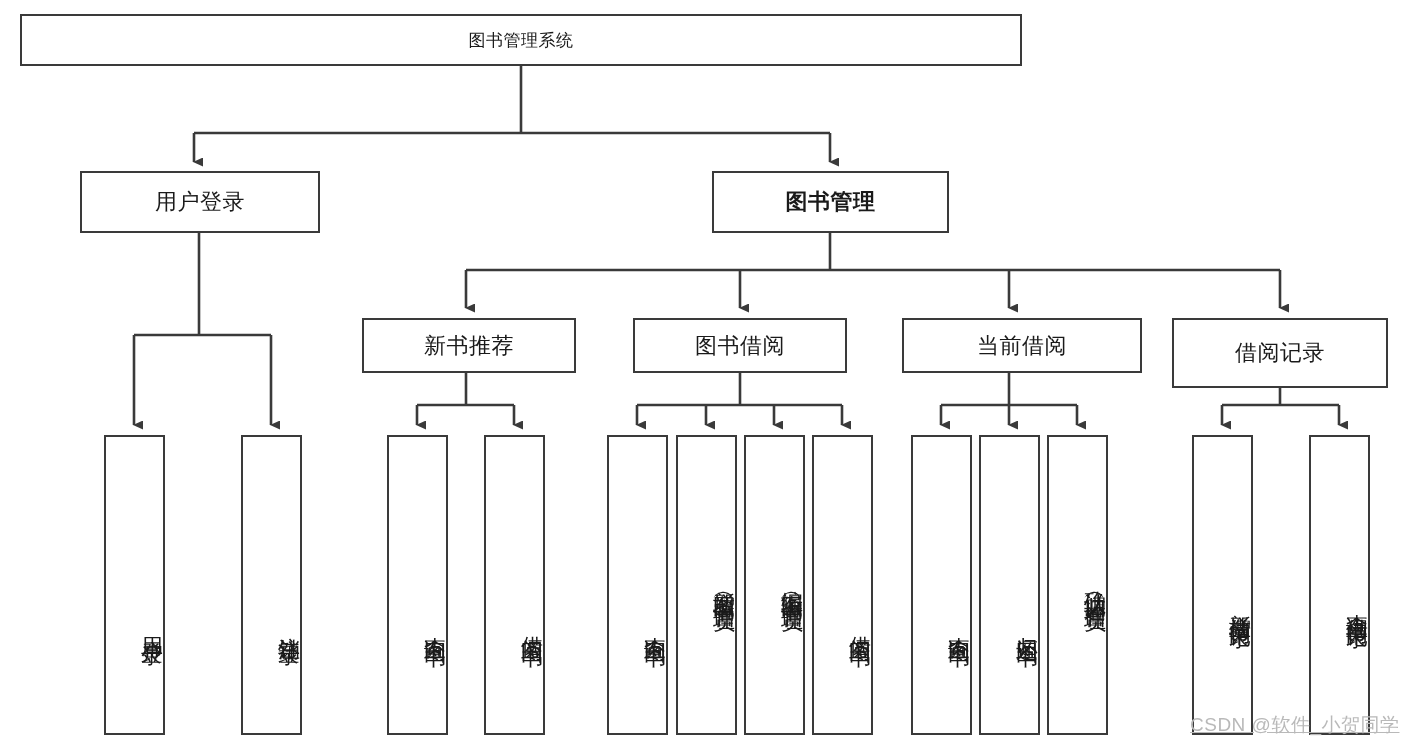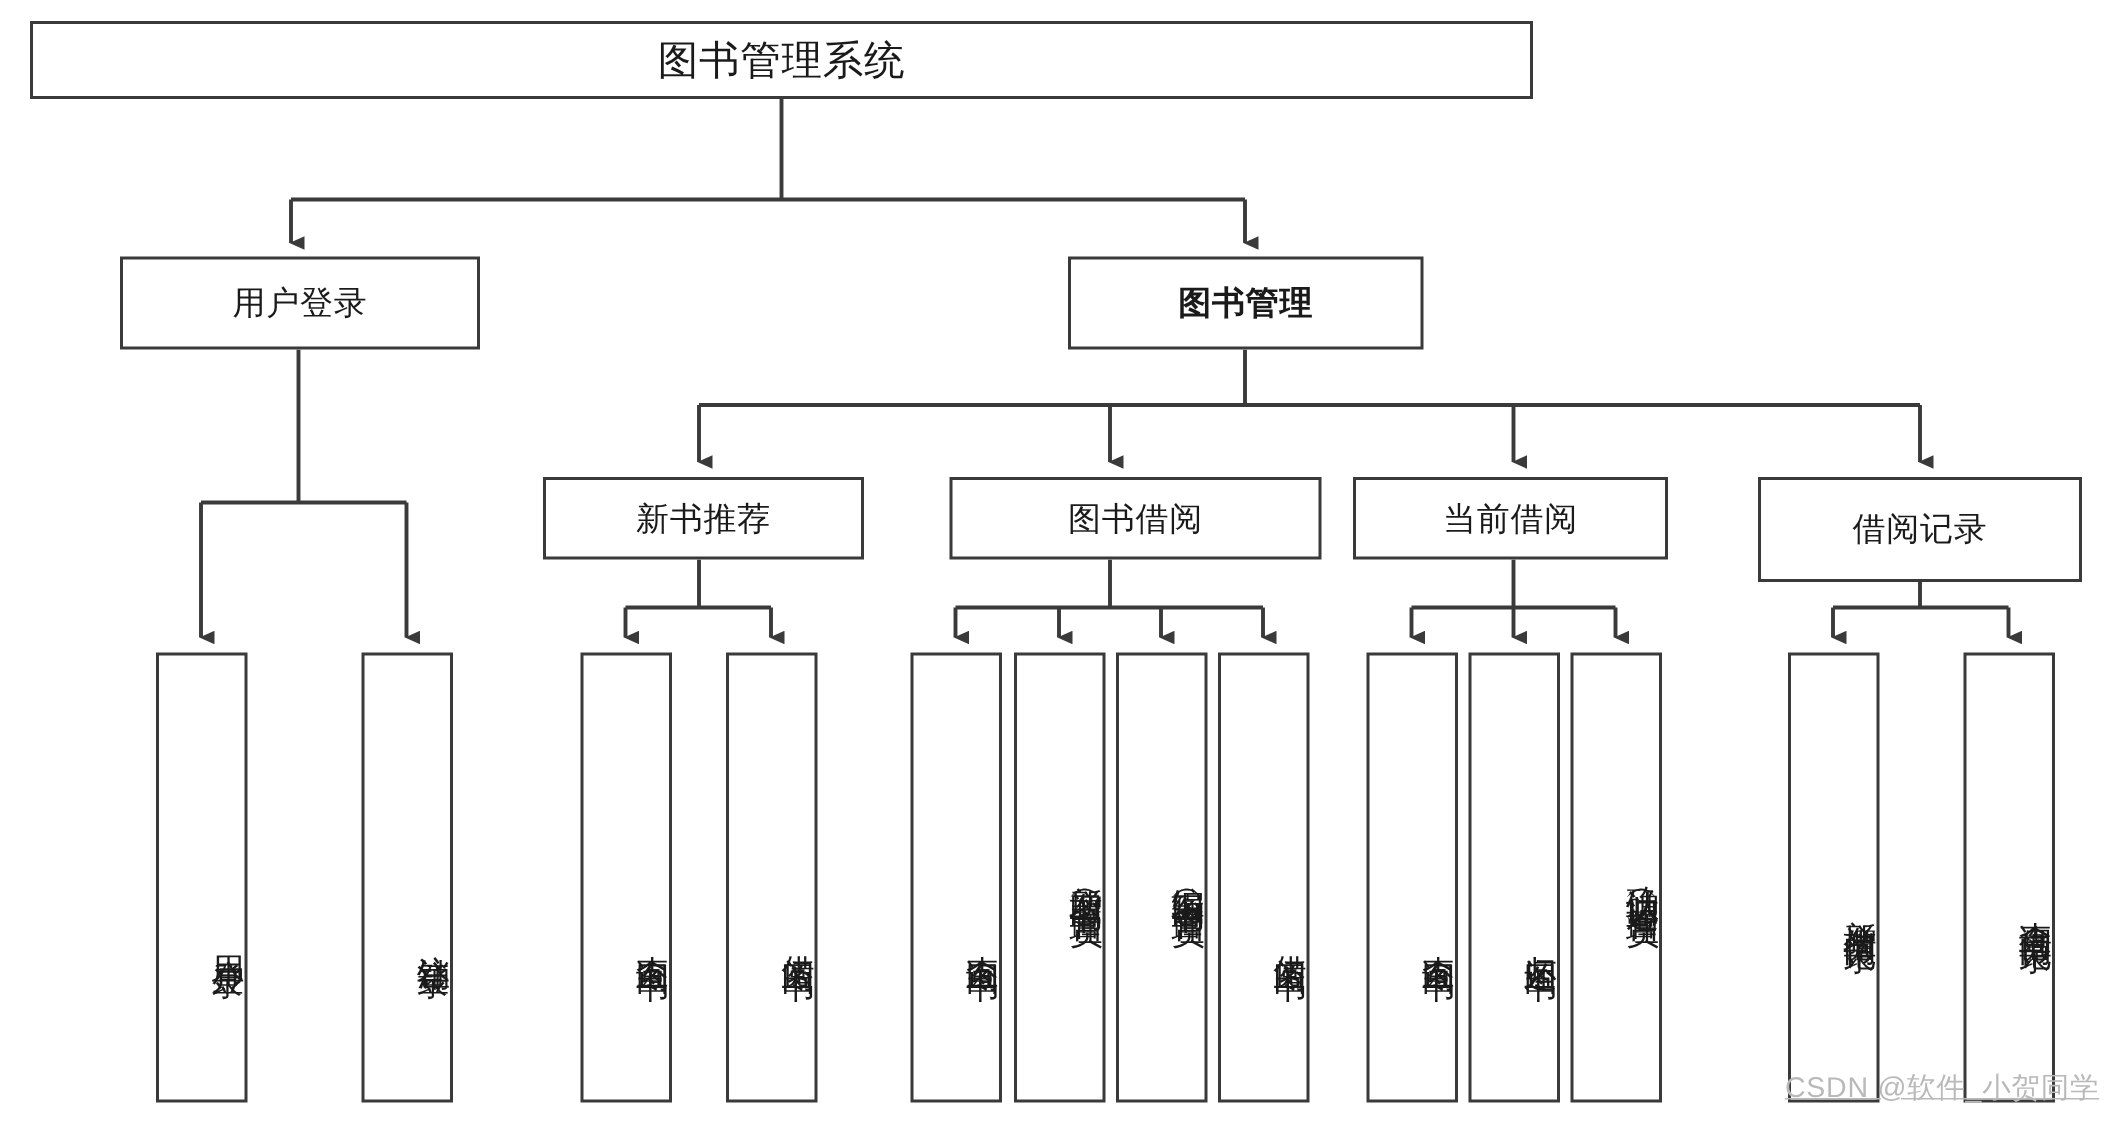--- a/index.html
+++ b/index.html
@@ -48,21 +48,21 @@
     line-height: 1;
     align-items: flex-start;
     justify-content: center;
     padding-top: 6px;
     white-space: nowrap;
   }
   .node-v.topfit {
     padding-top: 2px;
   }
   .root-node {
-    font-size: 27px;
+    font-size: 17px;
   }
   .watermark {
     position: absolute;
     font-size: 19px;
     color: #b9b9b9;
     white-space: nowrap;
     letter-spacing: 0.5px;
     text-decoration: underline;
   }
 </style>
@@ -120,22 +120,22 @@
       <path d="M1339,405 L1339,425" marker-end="url(#arrow)"></path>
     </g>
   </svg>
 
   <div class="node node-h root-node" style="left:20px; top:14px; width:1002px; height:52px;">图书管理系统</div>
 
   <div class="node node-h" style="left:80px; top:171px; width:240px; height:62px;">用户登录</div>
   <div class="node node-h" style="left:712px; top:171px; width:237px; height:62px;font-weight:bold;">图书管理</div>
 
   <div class="node node-h" style="left:362px; top:318px; width:214px; height:55px;">新书推荐</div>
-  <div class="node node-h" style="left:633px; top:318px; width:248px; height:55px;">图书借阅</div>
-  <div class="node node-h" style="left:902px; top:318px; width:210px; height:55px;">当前借阅</div>
+  <div class="node node-h" style="left:633px; top:318px; width:214px; height:55px;">图书借阅</div>
+  <div class="node node-h" style="left:902px; top:318px; width:240px; height:55px;">当前借阅</div>
   <div class="node node-h" style="left:1172px; top:318px; width:216px; height:70px;">借阅记录</div>
 
   <div class="node node-v" style="left:104px; top:435px; width:61px; height:300px; padding-top:80px;">用户登录</div>
   <div class="node node-v" style="left:241px; top:435px; width:61px; height:300px; padding-top:80px;">注销登录</div>
 
   <div class="node node-v" style="left:387px; top:435px; width:61px; height:300px; padding-top:80px;">查询图书</div>
   <div class="node node-v" style="left:484px; top:435px; width:61px; height:300px; padding-top:80px;">借阅图书</div>
 
   <div class="node node-v" style="left:607px; top:435px; width:61px; height:300px; padding-top:80px;">查询图书</div>
   <div class="node node-v topfit" style="left:676px; top:435px; width:61px; height:300px;">新增图书（管理员）</div>

